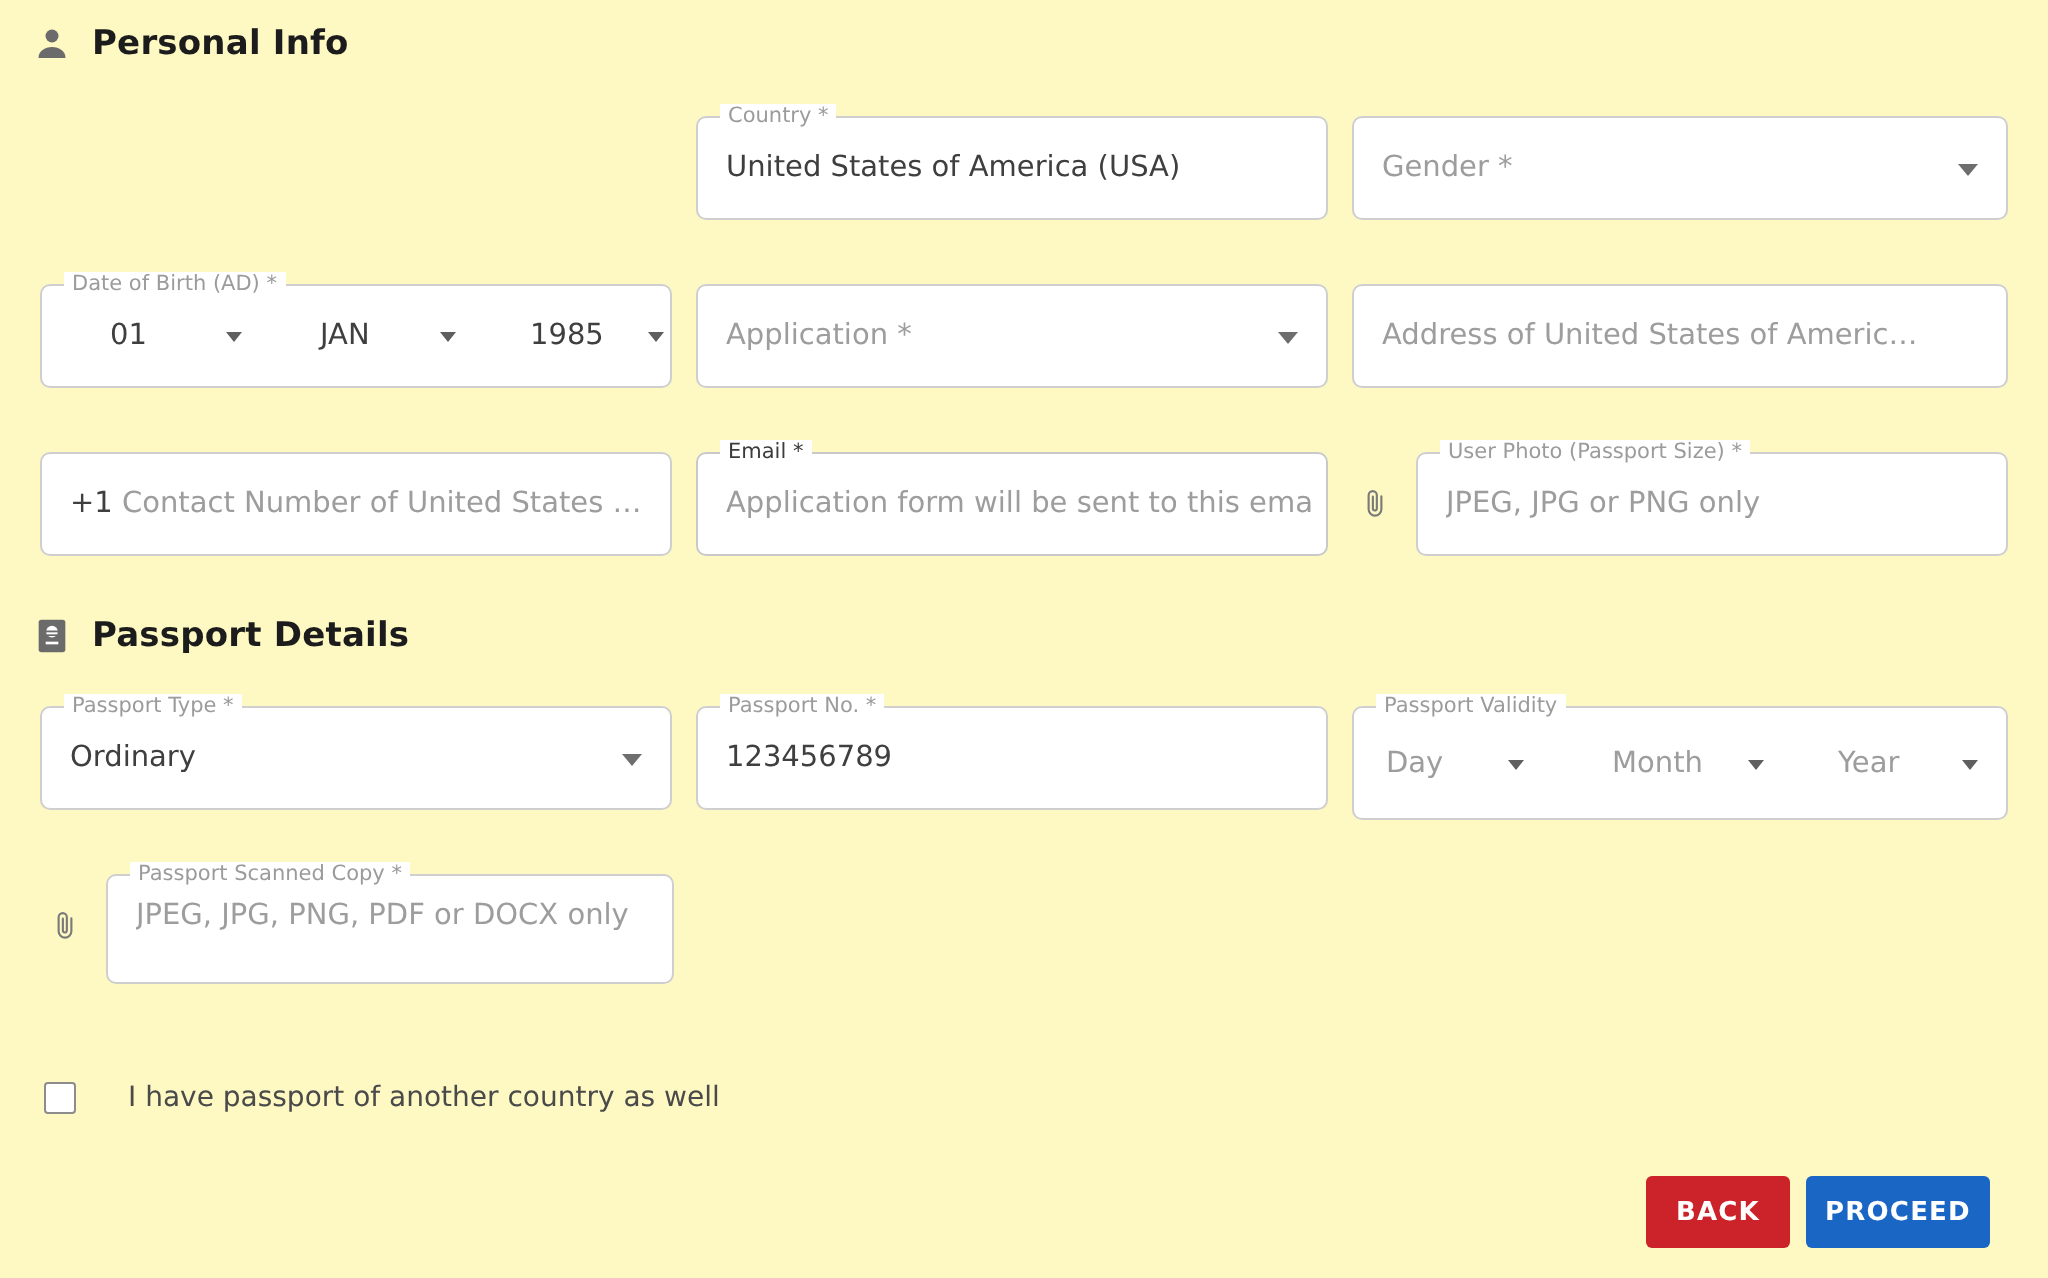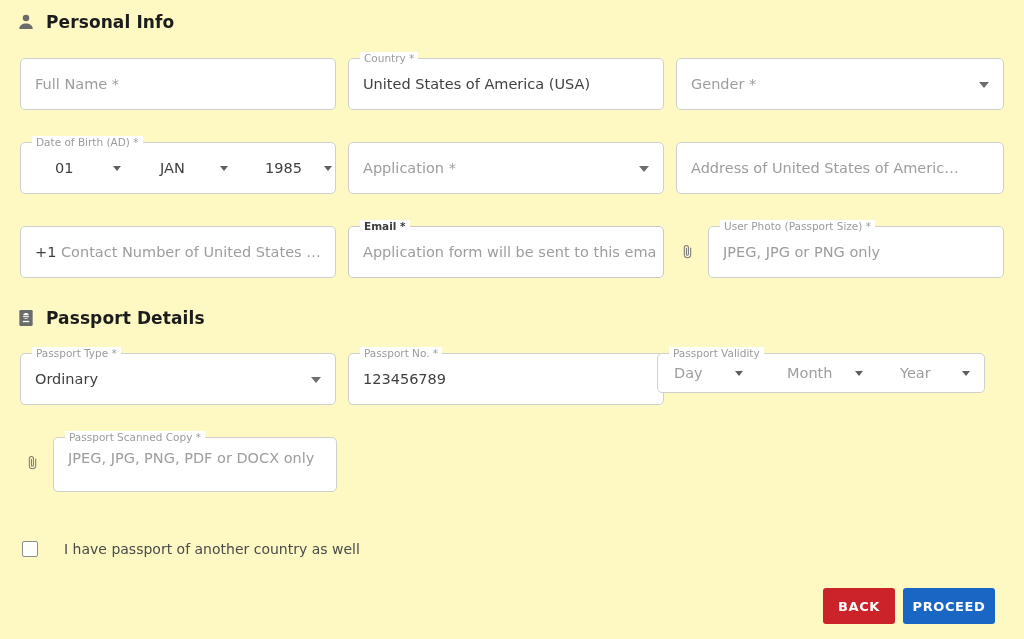--- a/index.html
+++ b/index.html
@@ -40,21 +40,21 @@
     position: absolute;
     top: -7px;
     left: 11px;
     padding: 0 4px;
     background: #fff;
     font-size: 10.5px;
     color: #9b9b9b;
     line-height: 12px;
     white-space: nowrap;
   }
-  .flabel.dark { color: #3c3c3c; font-weight: bold; }
+  .flabel.dark { color: #3c3c3c; }
   .ftext {
     position: absolute;
     left: 14px;
     top: 50%;
     transform: translateY(-50%);
     font-size: 14.5px;
     color: #9d9d9d;
     white-space: nowrap;
     overflow: hidden;
   }
@@ -138,23 +138,20 @@
 <div class="page">
 
   <div class="section-header" style="left:16px; top:12px;">
     <svg class="sec-icon" viewBox="0 0 24 24">
       <circle cx="12" cy="7.2" r="3.9" fill="#6b6b6b"></circle>
       <path d="M3.9 20.4c0-4.2 3.7-6.6 8.1-6.6s8.1 2.4 8.1 6.6z" fill="#6b6b6b"></path>
     </svg>
     <span class="sec-title">Personal Info</span>
   </div>
 
-  <div class="field" style="left:20px; top:58px; width:316px; height:52px;">
-    <span class="ftext">Full Name *</span>
-  </div>
 
   <div class="field" style="left:676px; top:58px; width:328px; height:52px;">
     <span class="ftext">Gender *</span>
     <span class="caret"></span>
   </div>
 
   <div class="field" style="left:348px; top:58px; width:316px; height:52px;">
     <span class="flabel">Country *</span>
     <span class="ftext value">United States of America (USA)</span>
   </div>
@@ -211,21 +208,21 @@
     <span class="flabel">Passport Type *</span>
     <span class="ftext value">Ordinary</span>
     <span class="caret"></span>
   </div>
 
   <div class="field" style="left:348px; top:353px; width:316px; height:52px;">
     <span class="flabel">Passport No. *</span>
     <span class="ftext value">123456789</span>
   </div>
 
-  <div class="field" style="left:657px; top:353px; width:328px; height:40px;">
+  <div class="field" style="left:676px; top:353px; width:328px; height:57px;">
     <span class="flabel">Passport Validity</span>
     <span class="dsel ph" style="left:16px;">Day</span>
     <span class="dcaret" style="left:77px;"></span>
     <span class="dsel ph" style="left:129px;">Month</span>
     <span class="dcaret" style="left:197px;"></span>
     <span class="dsel ph" style="left:242px;">Year</span>
     <span class="dcaret" style="left:304px;"></span>
   </div>
 
   <svg class="clip-icon" style="left:24px; top:452px;" viewBox="0 0 24 24">

